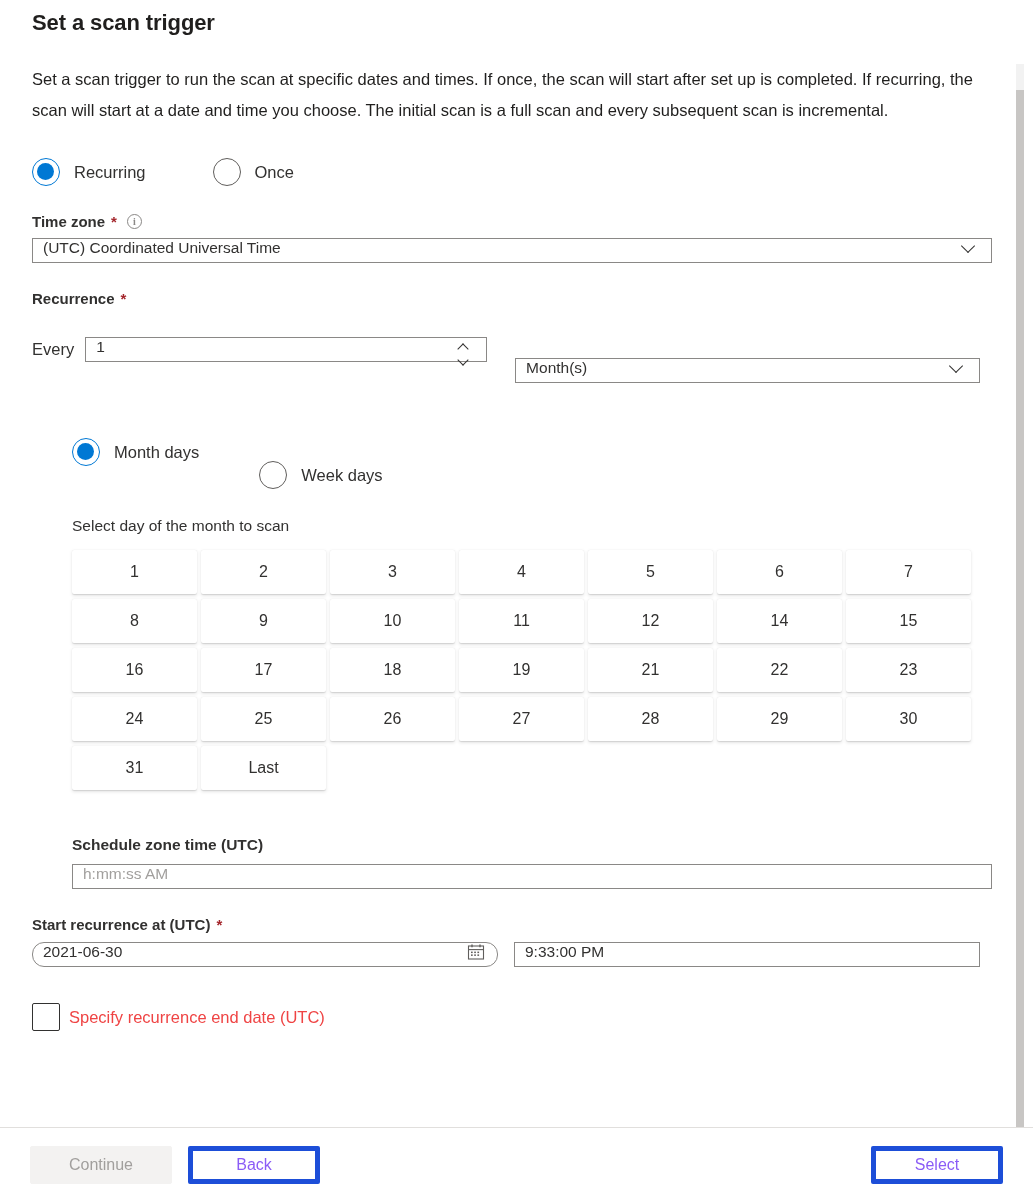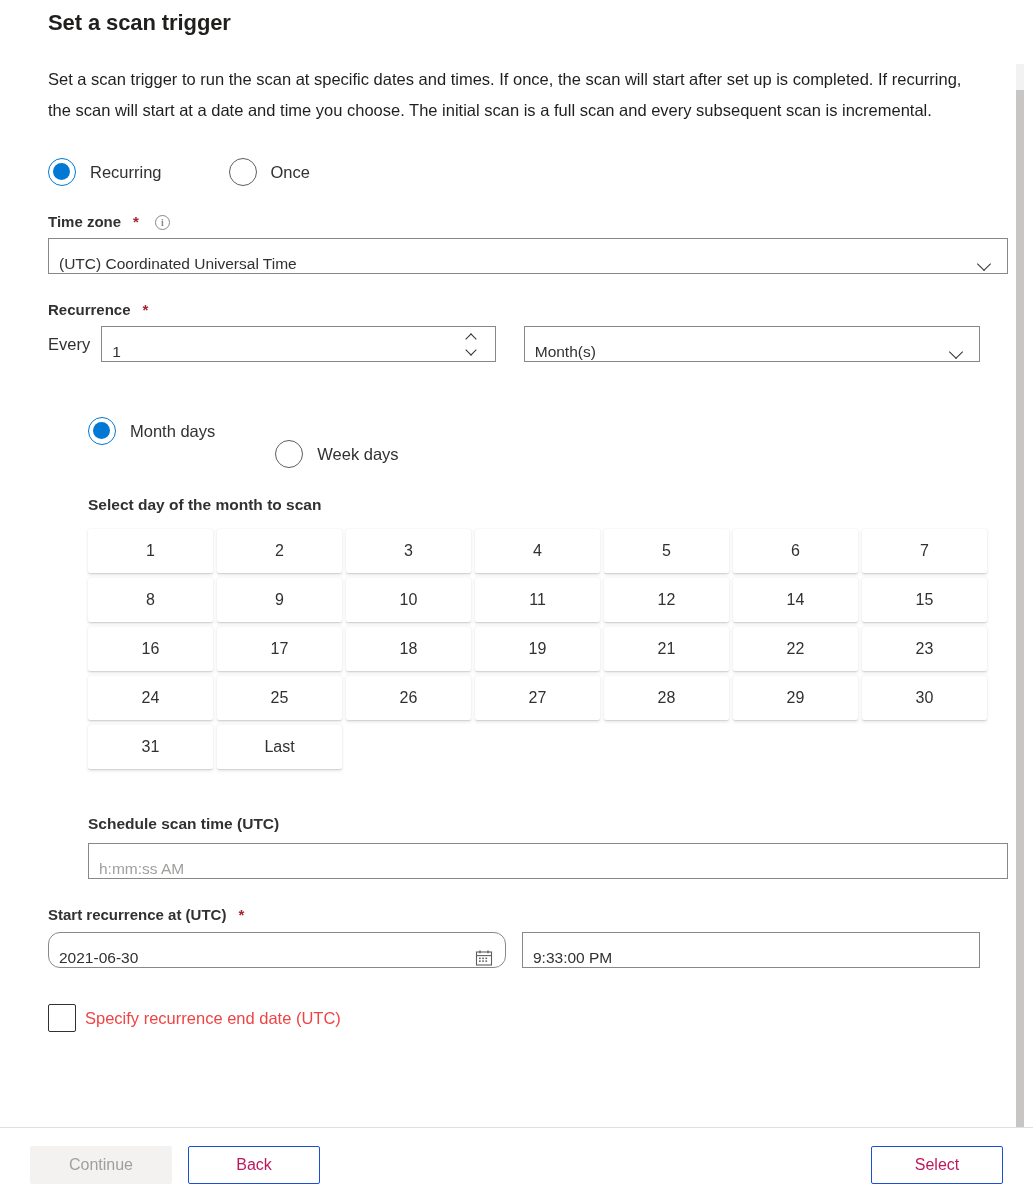--- a/index.html
+++ b/index.html
@@ -29,21 +29,21 @@
     position: relative;
     width: 1033px;
     height: 1127px;
     overflow: hidden;
   }
 
   .content {
     position: absolute;
     left: 0; top: 0;
     width: 1010px;
-    padding: 0 30px 0 48px;
+    padding: 0 30px 0 32px;
   }
 
   
   .vscroll {
     position: absolute;
     right: 9px;
     top: 64px;
     width: 8px;
     height: 1063px;
     background: #f2f2f2;
@@ -117,46 +117,46 @@
   }
   .radio-label { margin-left: 14px; white-space: nowrap; }
 
   
   .field-label {
     font-size: 15px;
     font-weight: 600;
     color: #323130;
     margin-top: 27px;
     display: flex;
-    align-items: flex-end;
-    gap: 8px;
+    align-items: center;
+    gap: 2px;
   }
   .req-star { color: #a4262c; font-weight: 600; margin-left: 4px; font-size: 15px; }
   .info-icon {
     width: 15px; height: 15px;
     border: 1px solid #8a8886;
     border-radius: 50%;
     display: inline-flex;
     align-items: center;
     justify-content: center;
     font-size: 10px;
     font-weight: 600;
     color: #8a8886;
     margin-left: 8px;
     line-height: 1;
     font-family: "Liberation Serif", serif;
   }
 
   
   .textfield {
-    height: 36px;
+    height: 25px;
     border: 1px solid #8a8886;
     background: #fff;
     display: flex;
-    align-items: flex-end;
+    align-items: flex-start;
     font-size: 15.5px;
     color: #323130;
     padding: 0 10px;
     position: relative;
   }
   .textfield .value { flex: 1; white-space: nowrap; overflow: hidden; }
   .textfield .placeholder { flex: 1; color: #a19f9d; }
 
   .combo {
     margin-top: 8px;
@@ -214,32 +214,33 @@
     width: 7px; height: 7px;
     border-left: 1.4px solid #323130;
     border-top: 1.4px solid #323130;
   }
   .spin-arrow.up::after { transform: rotate(45deg); }
   .spin-arrow.down::after { transform: rotate(225deg); top: -1px; }
 
   .unit-combo {
     width: 472px;
     margin-left: 28px;
+    margin-top: 43px;
   }
 
   
   .inner {
     margin-left: 40px;
   }
   .inner .radio-row { margin-top: 32px; }
   .inner .radio-item + .radio-item { margin-left: 60px; margin-top: 46px; }
 
   .sub-label {
     font-size: 15.5px;
-    font-weight: 700;
+    font-weight: 400;
     color: #323130;
     margin-top: 28px;
   }
 
   
   .day-grid {
     margin-top: 15px;
     display: grid;
     grid-template-columns: repeat(7, 125px);
     gap: 5px 4px;
@@ -330,22 +331,22 @@
     min-width: 100px;
     padding: 0 20px;
     font-size: 16px;
     font-family: "Liberation Sans", sans-serif;
     border-radius: 2px;
     display: inline-flex;
     align-items: center;
     justify-content: center;
     cursor: pointer;
     background: #fff;
-    border: 1px solid #1d4ed8;
-    color: #be185d;
+    border: 5px solid #1d4ed8;
+    color: #8b5cf6;
   }
   .btn.disabled {
     background: #f3f2f1;
     border: 1px solid #f3f2f1;
     color: #a19f9d;
     cursor: default;
     width: 142px;
   }
   .btn.back { width: 132px; margin-left: 16px; }
   .btn.cancel { width: 132px; margin-left: auto; }
@@ -445,21 +446,21 @@
             <div class="day-cell">25</div>
             <div class="day-cell">26</div>
             <div class="day-cell">27</div>
             <div class="day-cell">28</div>
             <div class="day-cell">29</div>
             <div class="day-cell">30</div>
             <div class="day-cell">31</div>
             <div class="day-cell">Last</div>
           </div>
 
-        <div class="scan-time-label">Schedule scan time (UTC)</div>
+        <div class="scan-time-label">Schedule zone time (UTC)</div>
         <div class="textfield scan-time-field">
           <span class="placeholder">h:mm:ss AM</span>
         </div>
       </div>
 
       <div class="field-label">
         <span>Start recurrence at (UTC)</span>
         <span class="req-star">*</span>
       </div>
 

